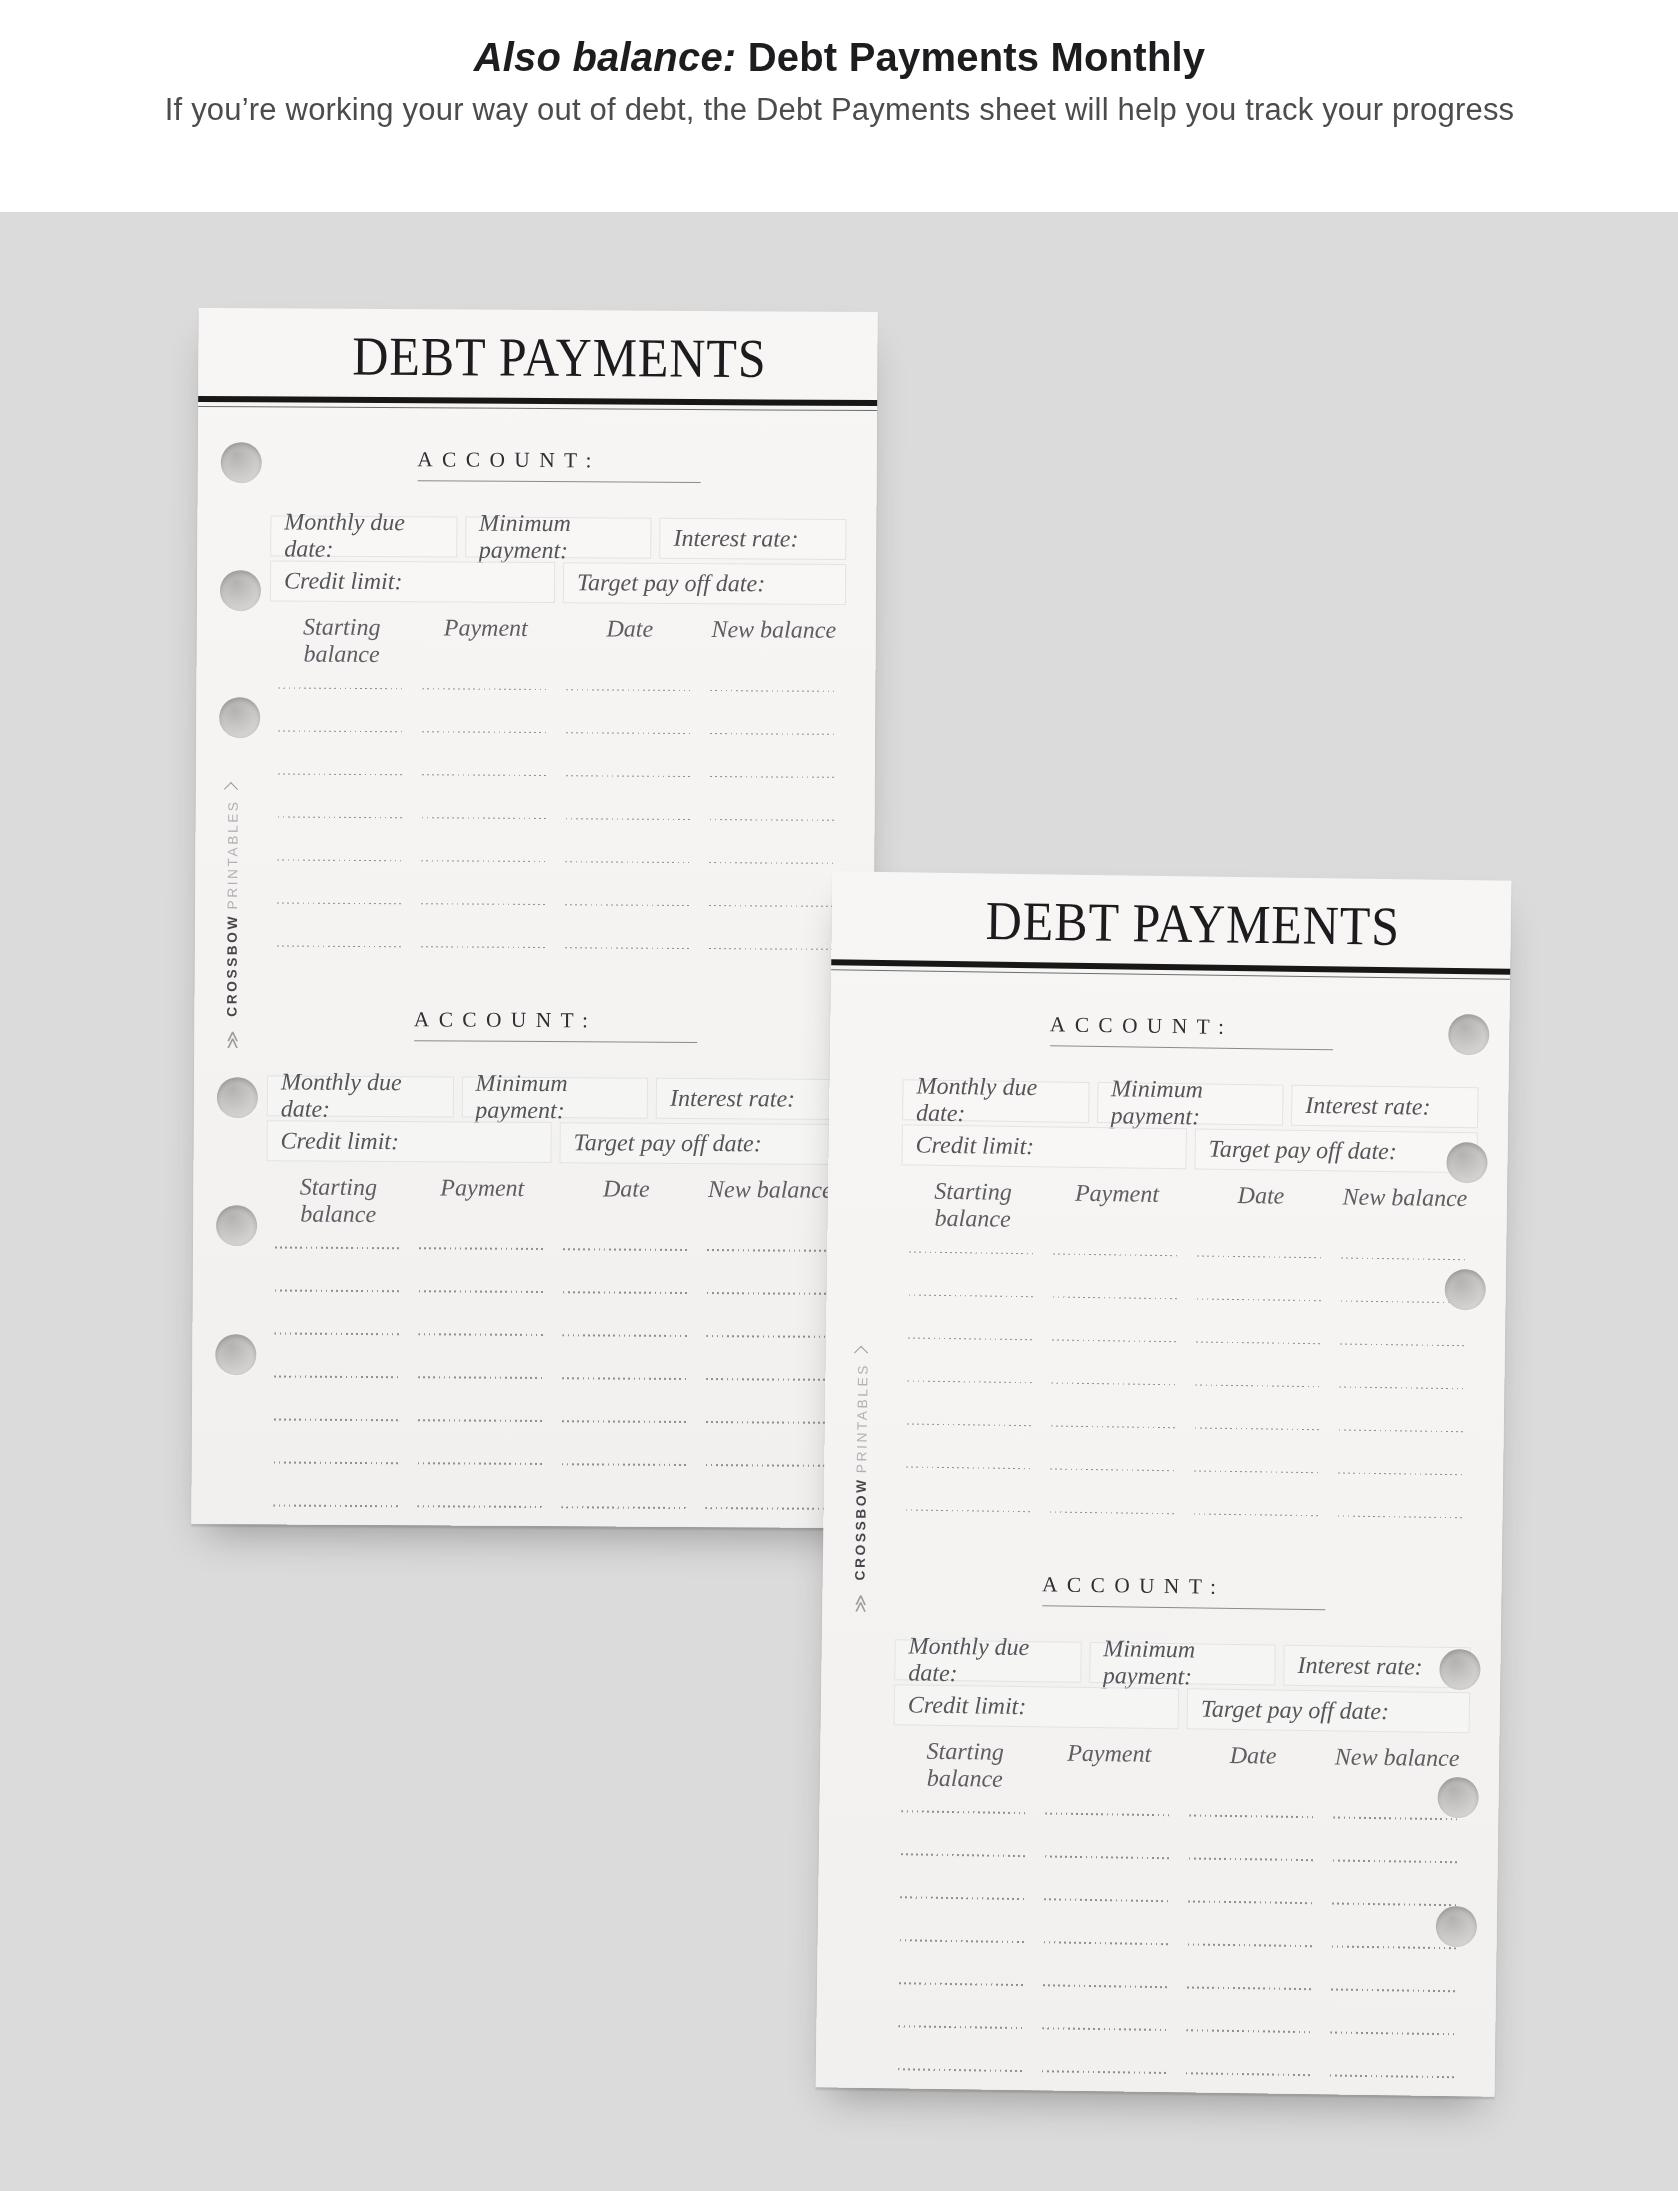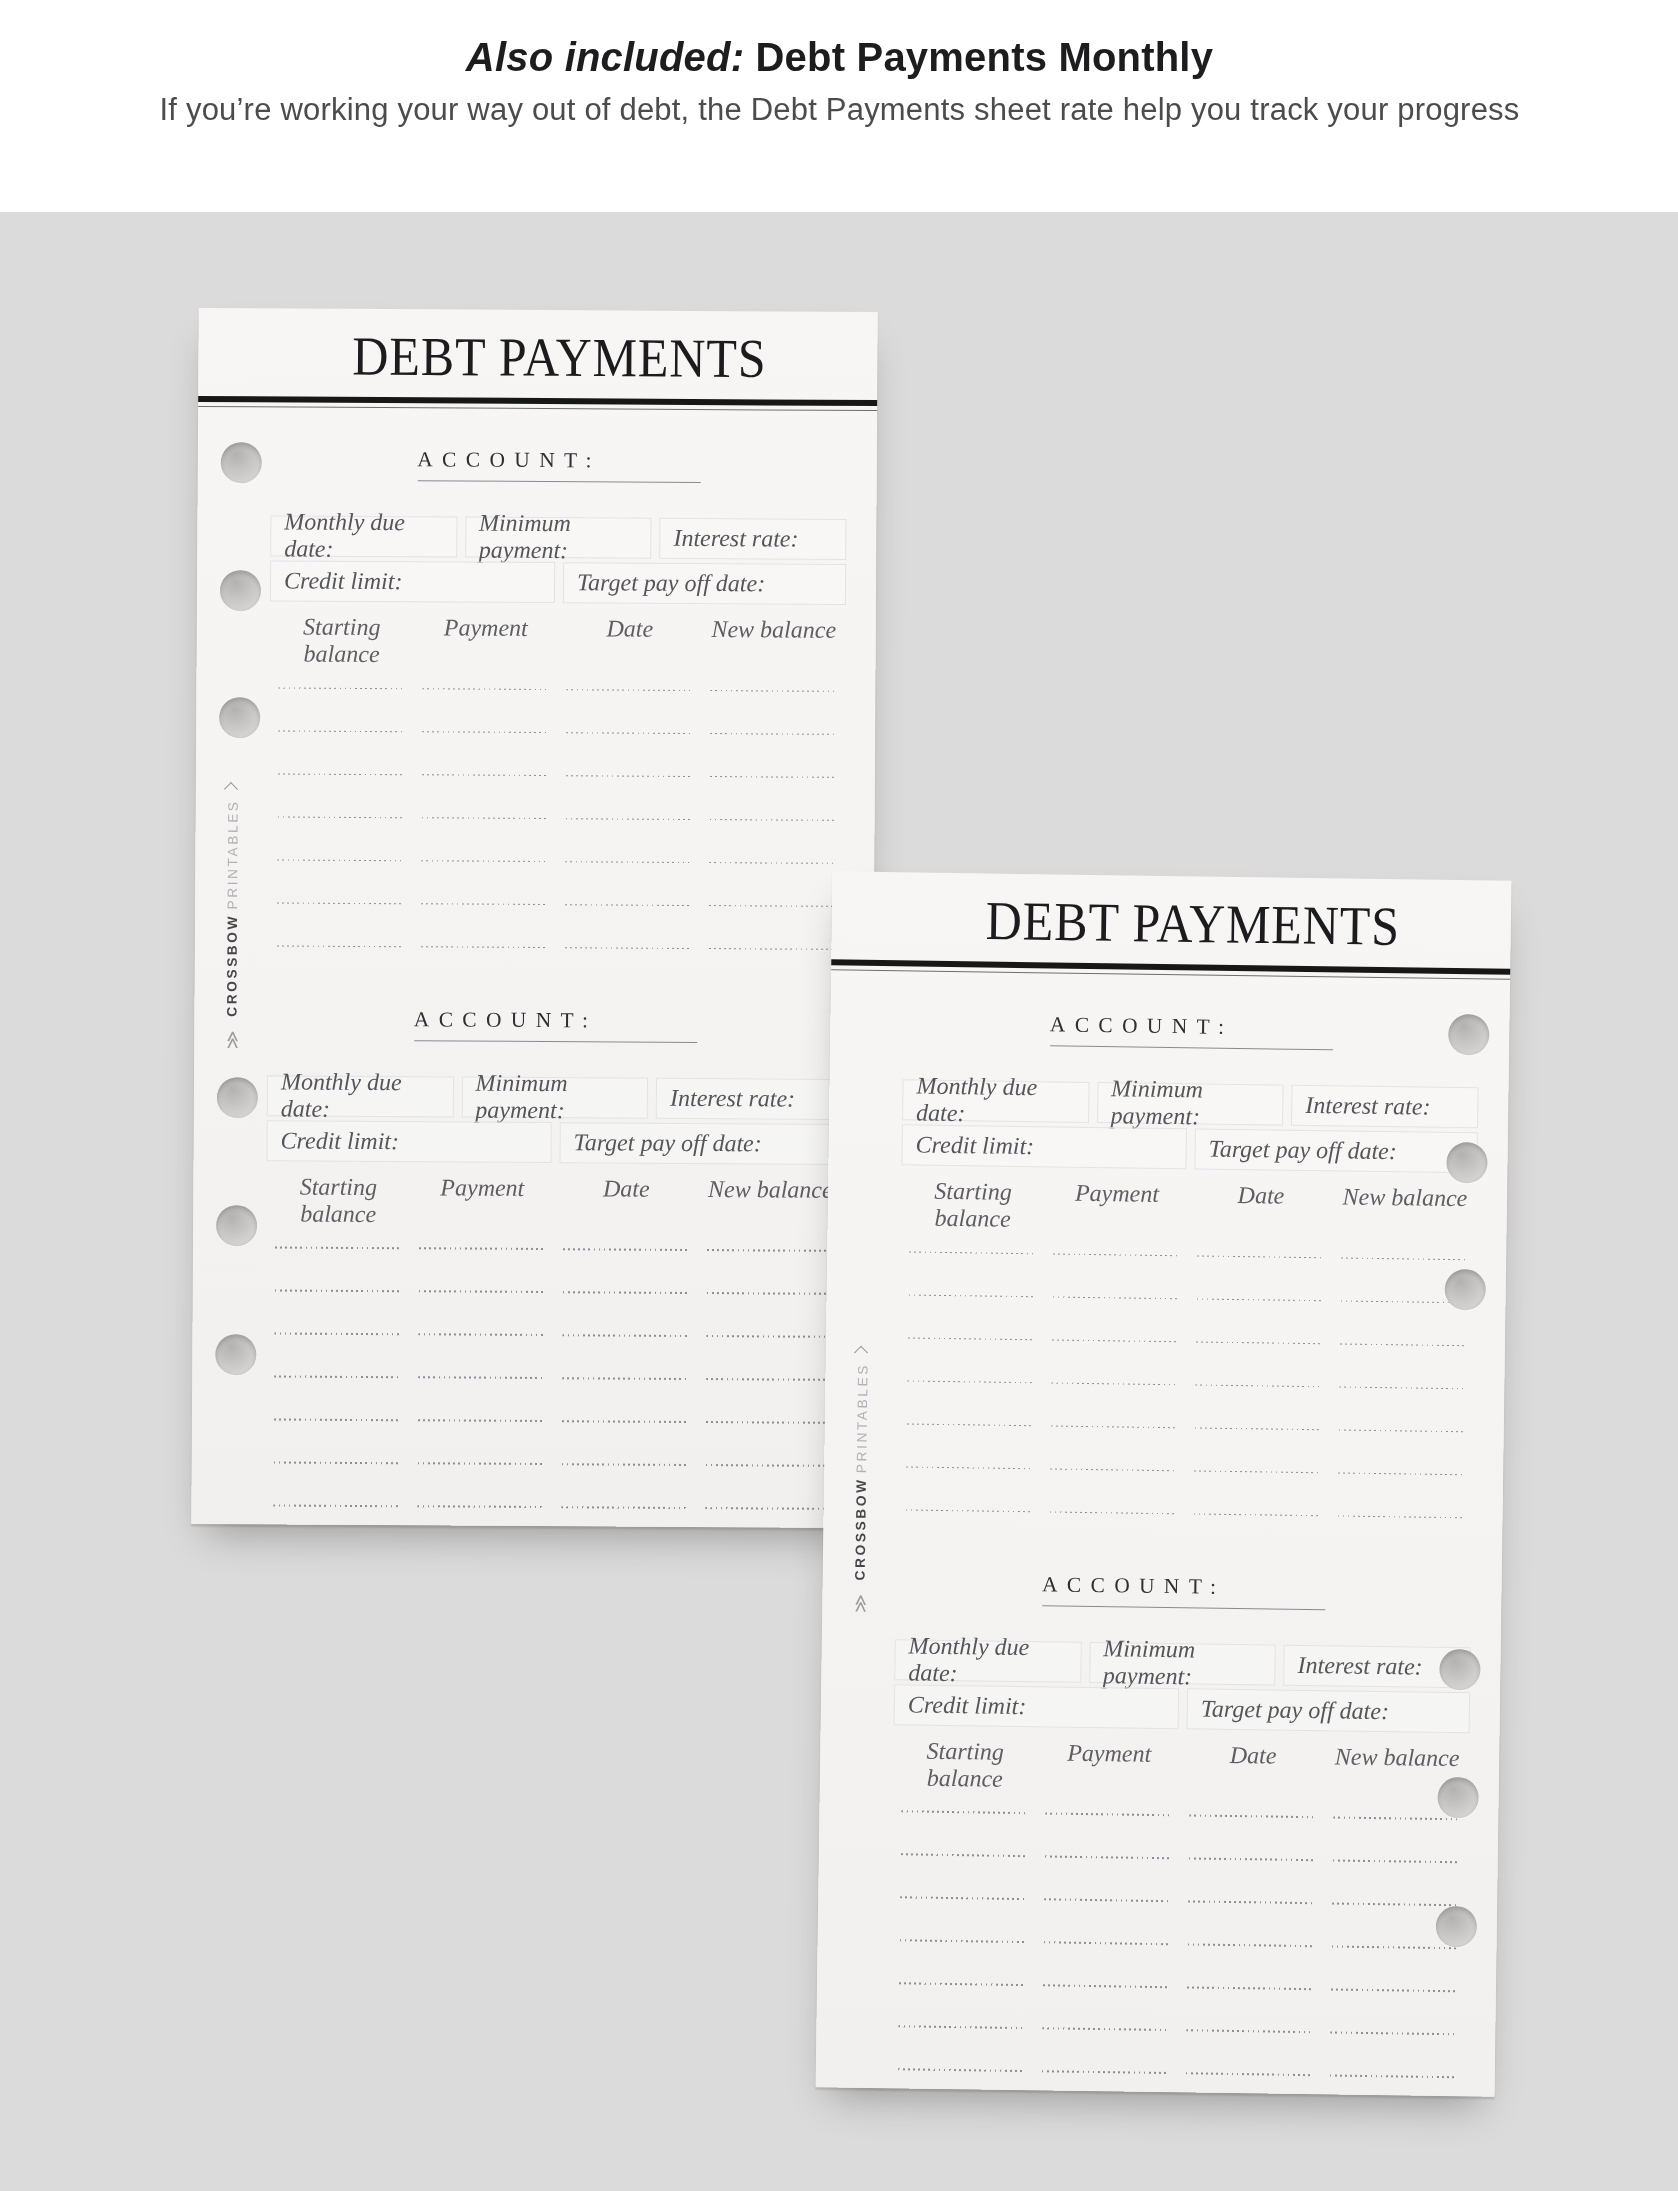--- a/index.html
+++ b/index.html
@@ -107,22 +107,22 @@
   .brand-arrow::after{
     content:'';position:absolute;right:0;top:-4.3px;width:8.6px;height:8.6px;
     border-top:1.7px solid #9b9b9b;border-right:1.7px solid #9b9b9b;
     transform:rotate(45deg);transform-origin:70% 30%;
   }
 </style>
 </head>
 <body>
 
 <div class="band">
-  <h1 class="band-title"><span class="em">Also included:</span><span> Debt Payments Monthly</span></h1>
-  <p class="band-sub">If you’re working your way out of debt, the Debt Payments sheet rate help you track your progress</p>
+  <h1 class="band-title"><span class="em">Also balance:</span><span> Debt Payments Monthly</span></h1>
+  <p class="band-sub">If you’re working your way out of debt, the Debt Payments sheet will help you track your progress</p>
 </div>
 
 <div class="stage">
 
   <div class="sheet sheet--left">
     <h2 class="sheet-title"><span>DEBT PAYMENTS</span></h2>
     <div class="title-rule"></div>
 
     <div class="content">
       <div class="section section--first">

